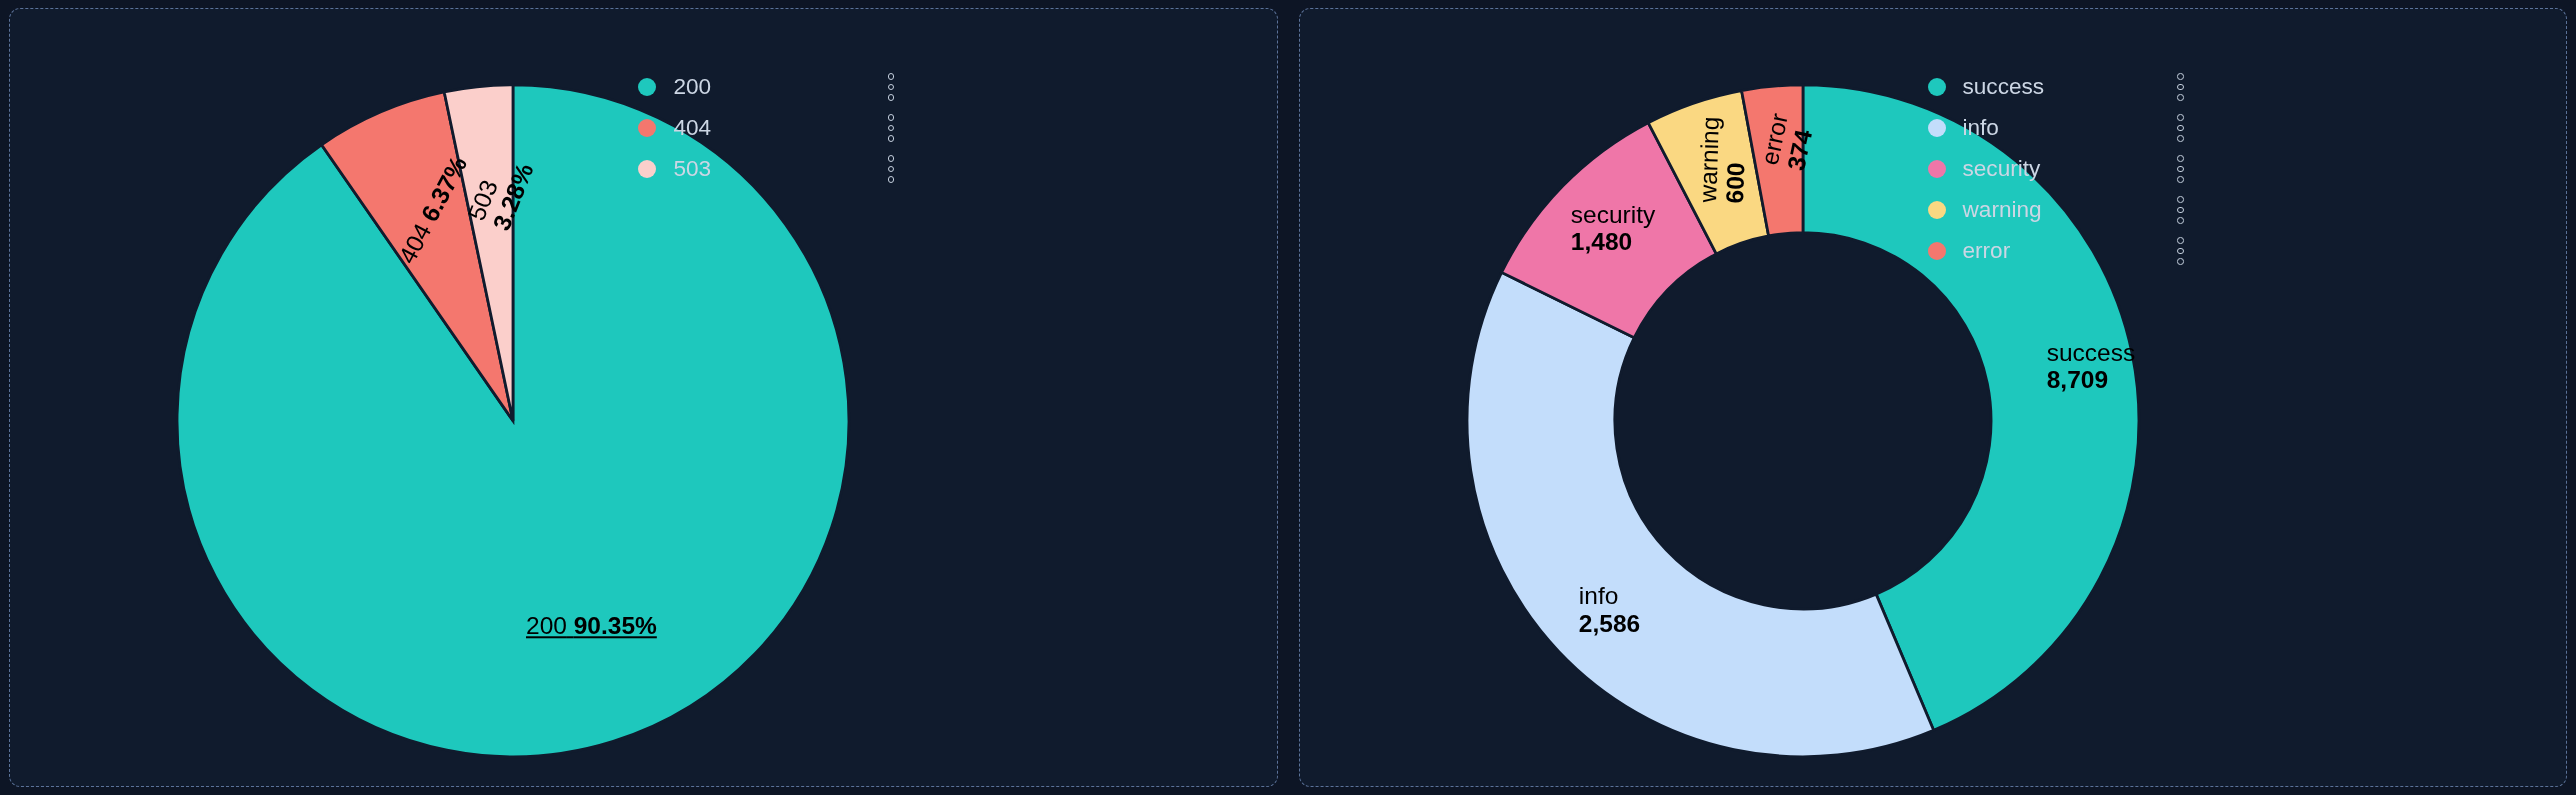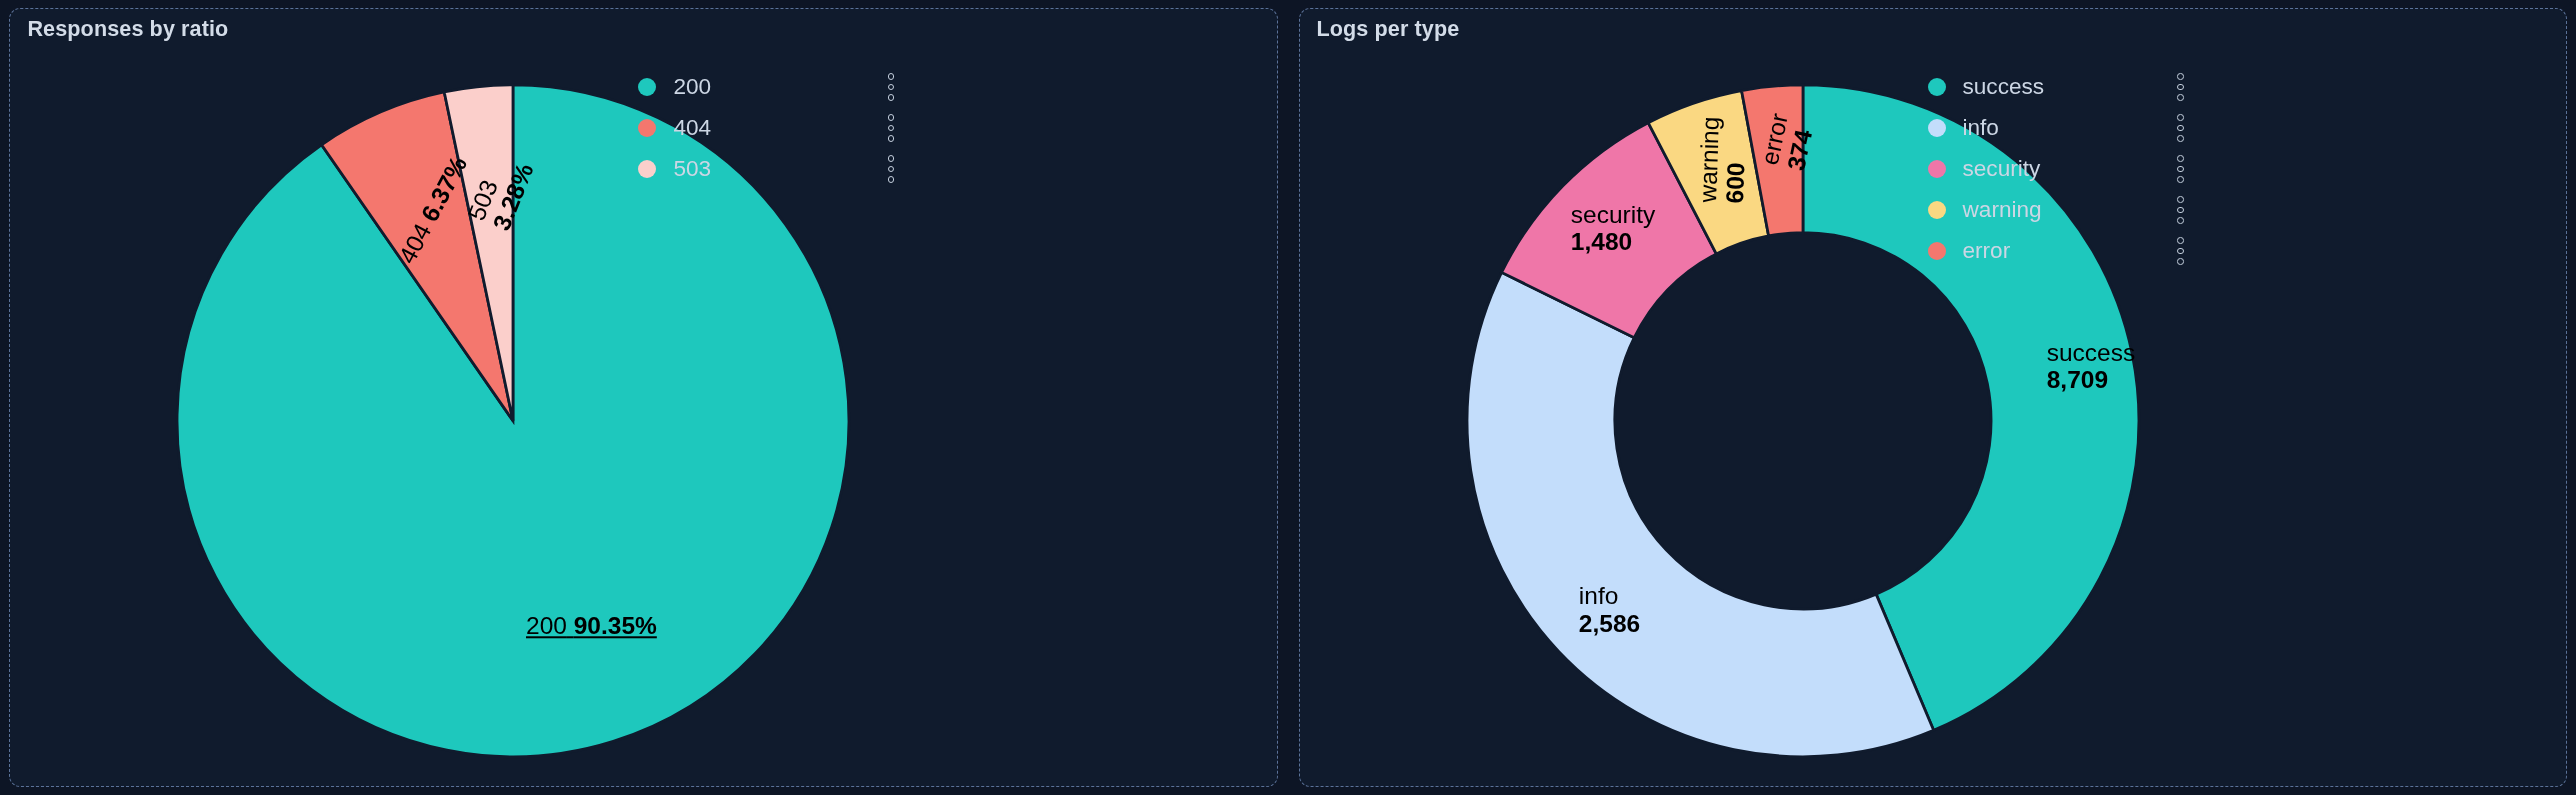--- a/index.html
+++ b/index.html
@@ -110,23 +110,20 @@
   .slice-label .nm  { font-weight: normal; }
   .slice-label .val { font-weight: bold; }
   .slice-label.two-line { text-align: left; }
 </style>
 </head>
 <body>
 
 <div class="dashboard">
 
   <section class="panel">
-    <header class="panel-header">
-      <h2 class="panel-title">Responses by ratio</h2>
-    </header>
     <div class="panel-body">
       <div class="viz">
         <svg id="svg-pie" viewBox="0 0 1347 802" preserveAspectRatio="xMinYMin meet">
             <path d="M 548 404 L 548 38 A 366 366 0 1 1 339.4336740932757 103.24081444157014 Z" fill="#1ec8bd" stroke="#101b2d" stroke-width="3"></path>
             <path d="M 548 404 L 339.4336740932757 103.24081444157014 A 366 366 0 0 1 473.10442246005954 45.744989616392445 Z" fill="#f4776e" stroke="#101b2d" stroke-width="3"></path>
             <path d="M 548 404 L 473.10442246005954 45.744989616392445 A 366 366 0 0 1 547.9999999999999 38 Z" fill="#fbcfcb" stroke="#101b2d" stroke-width="3"></path>
           </svg>
       </div>
       <div id="labels-pie">
           <div class="slice-label" style="left: 45.8914%; top: 78.3396%; transform: translate(-50%, -50%) rotate(0deg); text-decoration: underline;"><span class="nm">200</span> <span class="val">90.35%</span></div>
@@ -162,23 +159,20 @@
               <span></span>
               <span></span>
               <span></span>
             </span>
           </div>
         </div>
     </div>
   </section>
 
   <section class="panel">
-    <header class="panel-header">
-      <h2 class="panel-title">Logs per type</h2>
-    </header>
     <div class="panel-body">
       <div class="viz">
         <svg id="svg-donut" viewBox="0 0 1347 802" preserveAspectRatio="xMinYMin meet">
             <path d="M 548 38 A 366 366 0 0 1 690.3553107292905 741.1809091677154 L 627.7189740084027 592.8213091339206 A 204.96 204.96 0 0 0 548 199.04 Z" fill="#1ec8bd" stroke="#101b2d" stroke-width="3"></path>
             <path d="M 690.3553107292905 741.1809091677154 A 366 366 0 0 1 219.6608830082847 242.29216390941136 L 364.1300944846394 313.44361178927034 A 204.96 204.96 0 0 0 627.7189740084027 592.8213091339206 Z" fill="#c3ddfb" stroke="#101b2d" stroke-width="3"></path>
             <path d="M 219.6608830082847 242.29216390941136 A 366 366 0 0 1 379.3470603631607 79.17360644206786 L 453.55435380336996 222.09721960755797 A 204.96 204.96 0 0 0 364.1300944846394 313.44361178927034 Z" fill="#ef76a8" stroke="#101b2d" stroke-width="3"></path>
             <path d="M 379.3470603631607 79.17360644206786 A 366 366 0 0 1 481.07547294639073 44.170724261281464 L 510.5222648499788 202.49560558631762 A 204.96 204.96 0 0 0 453.55435380336996 222.09721960755797 Z" fill="#fad882" stroke="#101b2d" stroke-width="3"></path>
             <path d="M 481.07547294639073 44.170724261281464 A 366 366 0 0 1 547.9999999999999 38 L 548 199.04 A 204.96 204.96 0 0 0 510.5222648499788 202.49560558631762 Z" fill="#f4776e" stroke="#101b2d" stroke-width="3"></path>
           </svg>
       </div>

